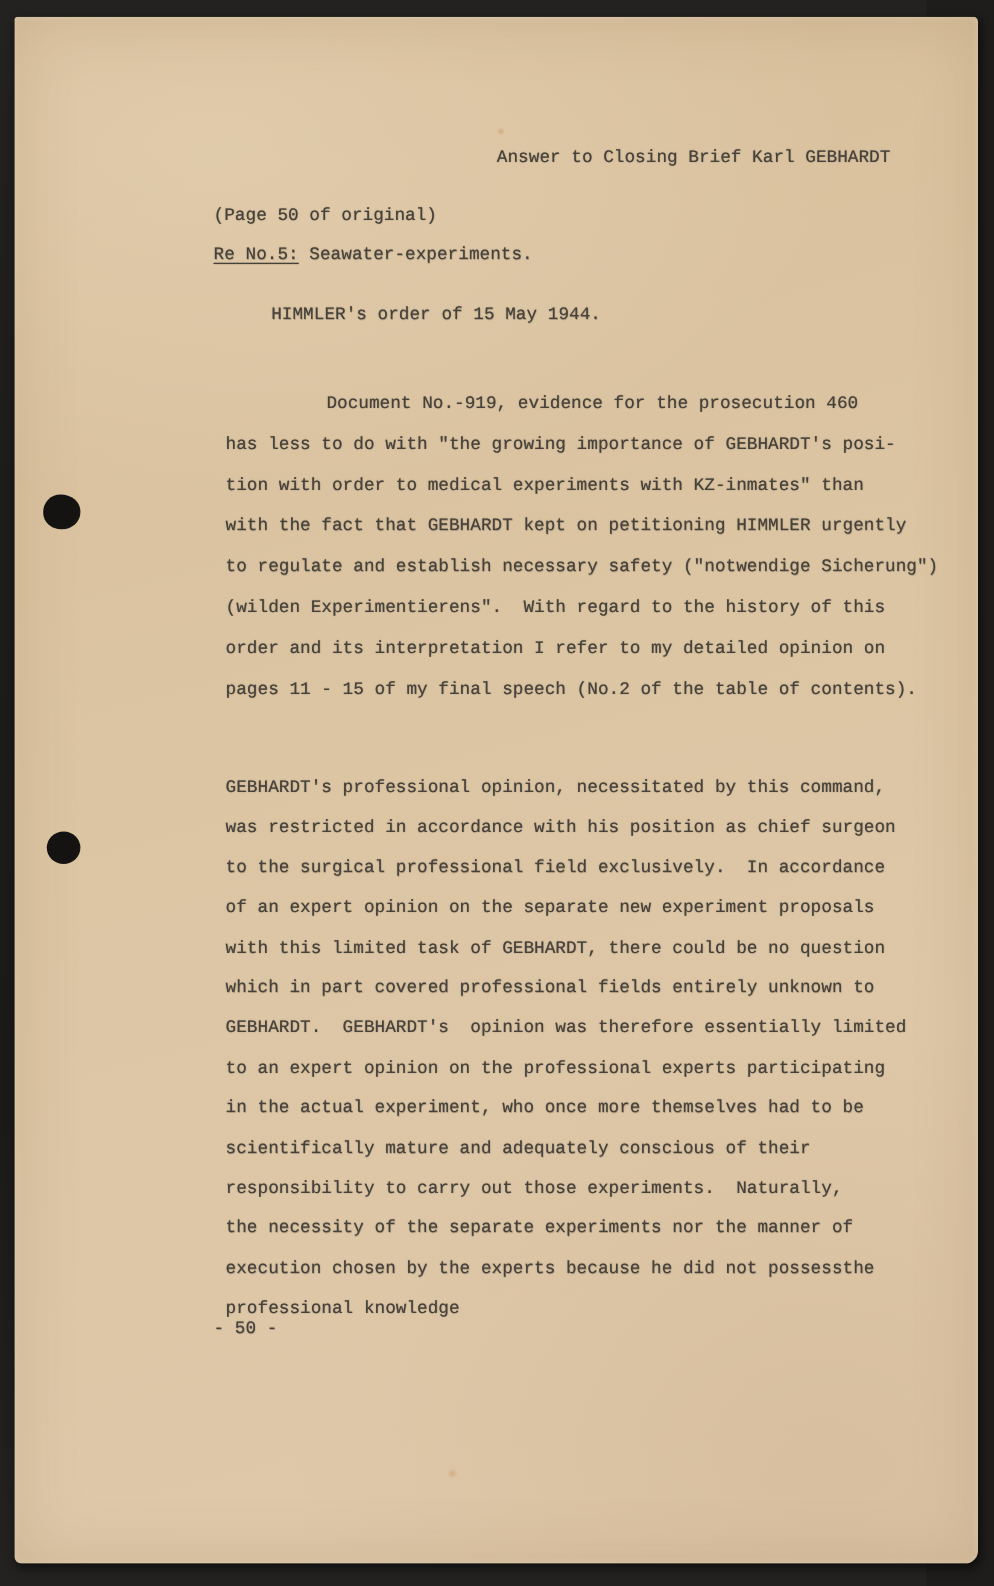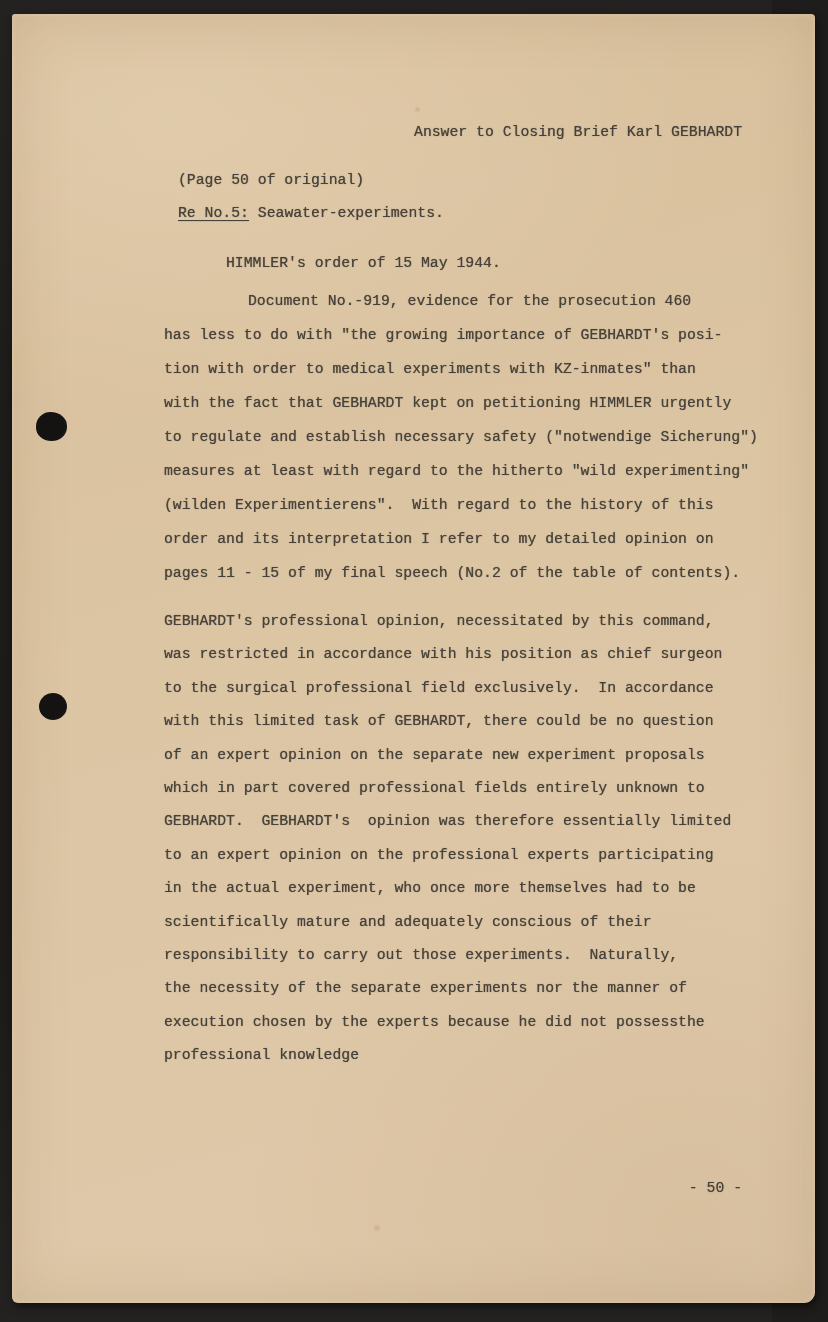--- a/index.html
+++ b/index.html
@@ -78,38 +78,39 @@
   .subject-label {
     text-decoration: underline;
     text-underline-offset: 3px;
   }
   .heading-line {
     top: 241px;
     margin-left: 48px;
   }
   .para {
     position: absolute;
-    left: 152px;
+    left: 176px;
     width: 575px;
+    margin-top: 36px;
   }
   .para .line {
     white-space: pre;
     font-size: 14.7px;
     letter-spacing: 0.05px;
     color: #46423b;
     text-shadow: 0 0 1px rgba(66, 60, 50, 0.55), 0.4px 0.4px 0.5px rgba(66,60,50,0.25);
   }
   .para-1 { top: 277px; }
   .para-1 .line { height: 34px; line-height: 20px; }
   .para-2 { top: 597px; }
   .para-2 .line { height: 33.4px; line-height: 20px; }
   .line.indent { padding-left: 84px; }
   .page-number {
-    top: 1166px;
-    text-align: right;
+    top: 1086px;
+    text-align: left;
   }
   .stain {
     position: absolute;
     border-radius: 50%;
     pointer-events: none;
   }
   .stain.s1 {
     left: 402px; top: 92px; width: 7px; height: 7px;
     background: radial-gradient(circle, rgba(190,120,50,0.35), rgba(190,120,50,0) 70%);
   }
@@ -136,32 +137,31 @@
     <div class="txt subject-line" style="left:166px;"><span class="subject-label">Re No.5:</span><span> Seawater-experiments.</span></div>
 
     <div class="txt heading-line" style="left:166px;">HIMMLER's order of 15 May 1944.</div>
 
     <div class="para para-1">
       <div class="line indent">Document No.-919, evidence for the prosecution 460</div>
       <div class="line">has less to do with "the growing importance of GEBHARDT's posi-</div>
       <div class="line">tion with order to medical experiments with KZ-inmates" than</div>
       <div class="line">with the fact that GEBHARDT kept on petitioning HIMMLER urgently</div>
       <div class="line">to regulate and establish necessary safety ("notwendige Sicherung")</div>
-      <div class="line">measures at least with regard to the hitherto "wild experimenting"</div>
       <div class="line">(wilden Experimentierens".  With regard to the history of this</div>
       <div class="line">order and its interpretation I refer to my detailed opinion on</div>
       <div class="line">pages 11 - 15 of my final speech (No.2 of the table of contents).</div>
     </div>
 
     <div class="para para-2">
       <div class="line">GEBHARDT's professional opinion, necessitated by this command,</div>
       <div class="line">was restricted in accordance with his position as chief surgeon</div>
       <div class="line">to the surgical professional field exclusively.  In accordance</div>
+      <div class="line">of an expert opinion on the separate new experiment proposals</div>
       <div class="line">with this limited task of GEBHARDT, there could be no question</div>
-      <div class="line">of an expert opinion on the separate new experiment proposals</div>
       <div class="line">which in part covered professional fields entirely unknown to</div>
       <div class="line">GEBHARDT.  GEBHARDT's  opinion was therefore essentially limited</div>
       <div class="line">to an expert opinion on the professional experts participating</div>
       <div class="line">in the actual experiment, who once more themselves had to be</div>
       <div class="line">scientifically mature and adequately conscious of their</div>
       <div class="line">responsibility to carry out those experiments.  Naturally,</div>
       <div class="line">the necessity of the separate experiments nor the manner of</div>
       <div class="line">execution chosen by the experts because he did not possessthe</div>
       <div class="line">professional knowledge</div>
     </div>

